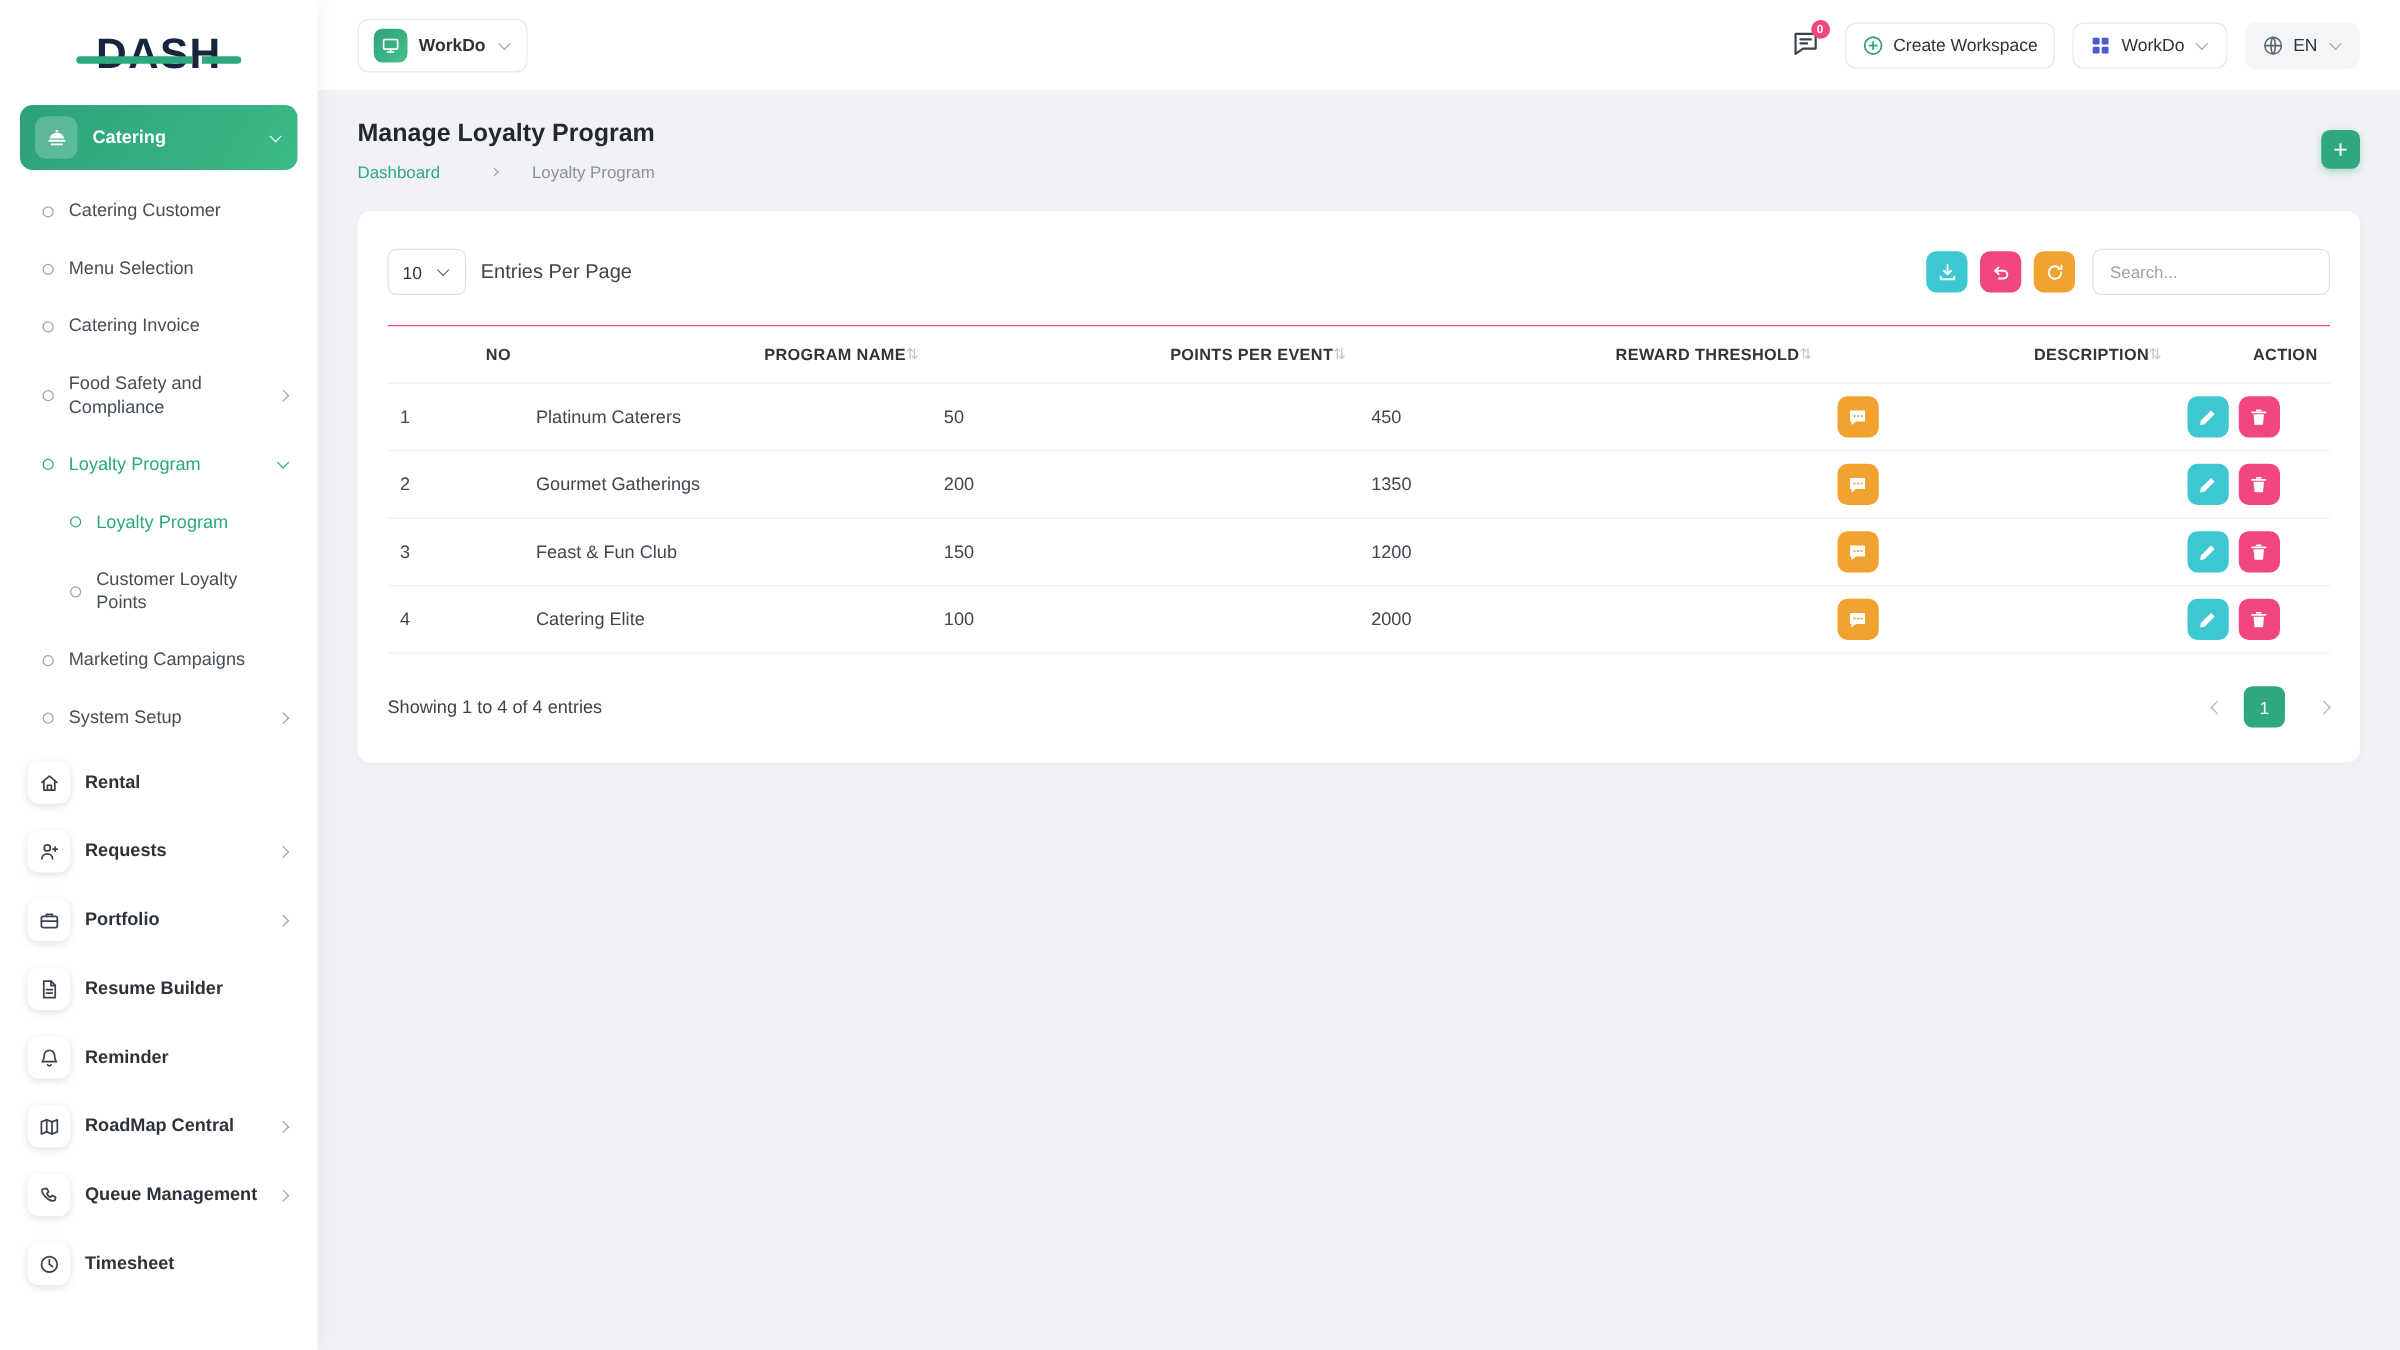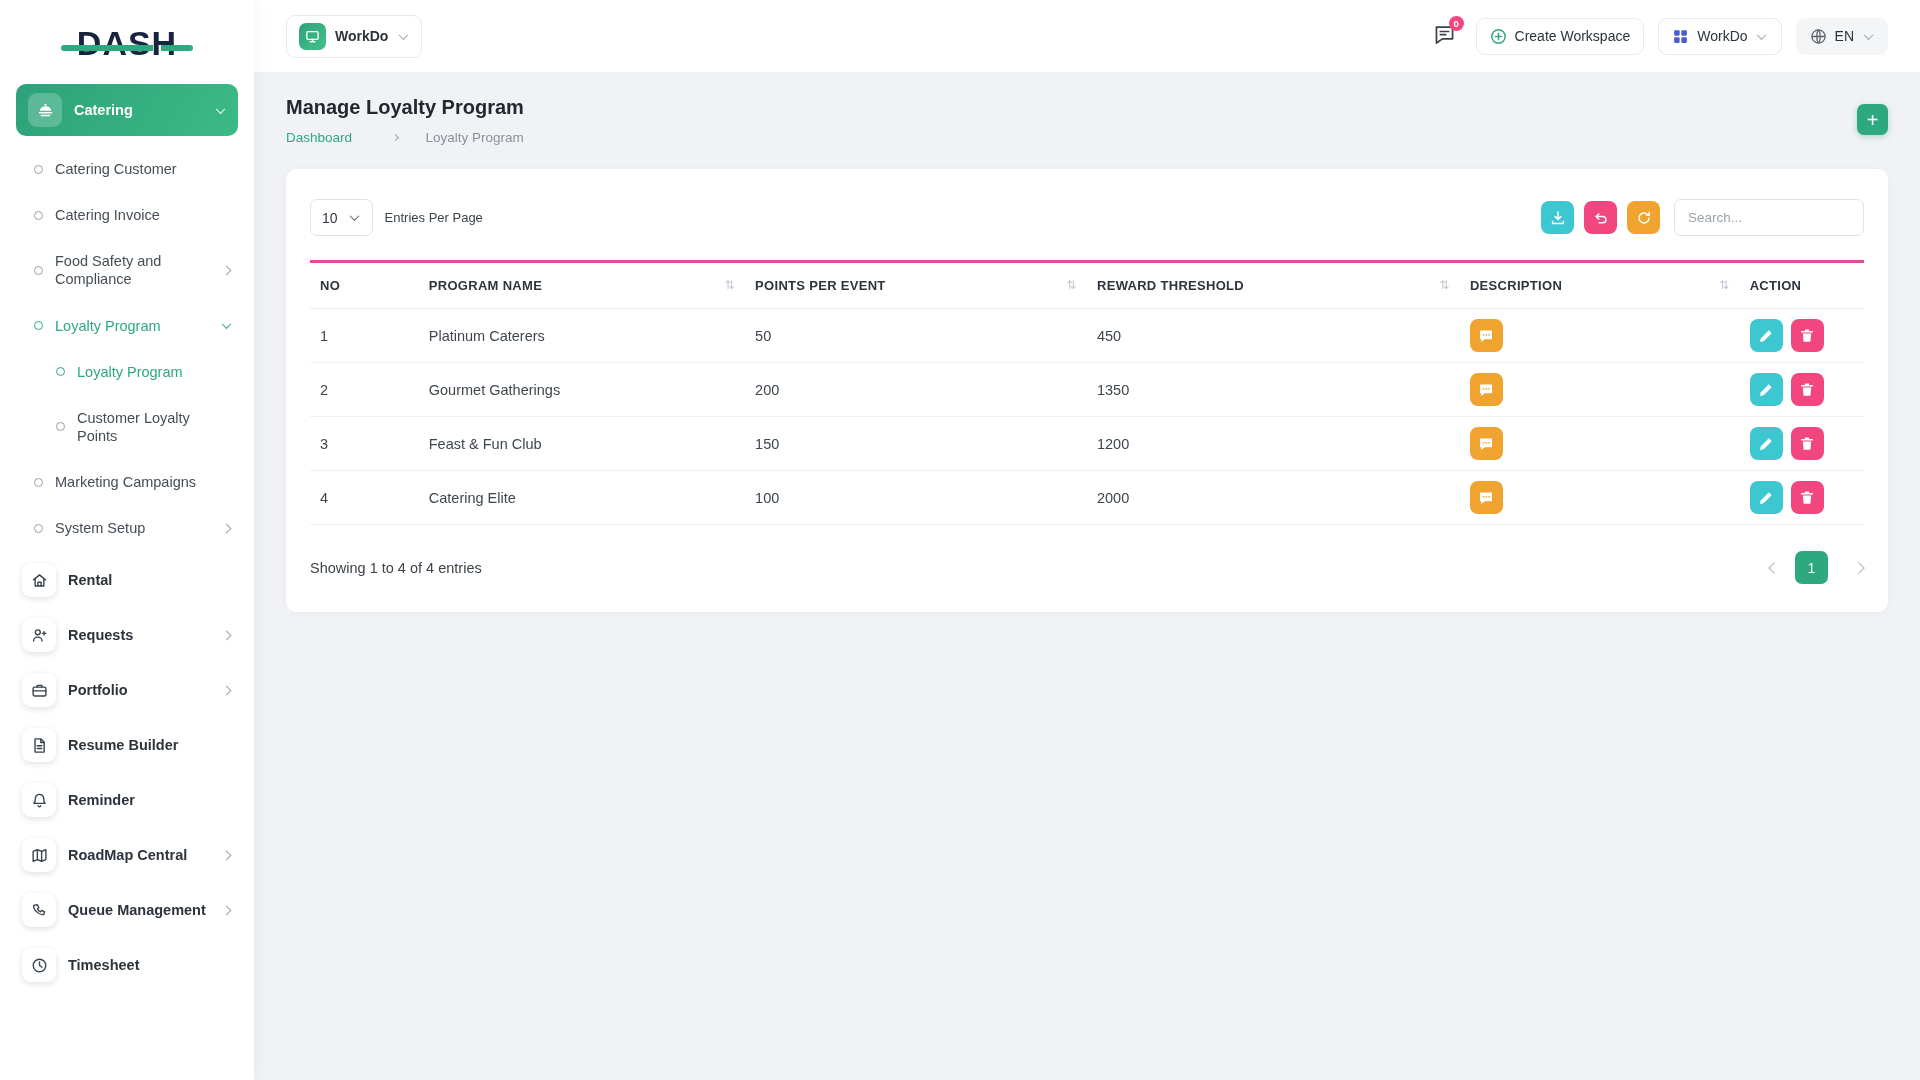--- a/index.html
+++ b/index.html
@@ -77,34 +77,34 @@
   .add-btn{margin-left:auto;margin-top:8px;width:31px;height:31px;border-radius:7px;background:var(--green);
     color:#fff;font-size:20px;font-weight:500;display:flex;align-items:center;justify-content:center;line-height:1;
     box-shadow:0 2px 6px rgba(46,168,126,.35);}
 
   
   .card{background:#fff;border-radius:10px;margin-top:24px;padding:30px 24px 28px;box-shadow:0 1px 8px rgba(20,30,45,.04);}
   .controls{display:flex;align-items:center;gap:12px;}
   .select{border:1px solid #dfe3e8;border-radius:7px;height:37px;padding:0 11px;display:flex;align-items:center;
     gap:11px;font-size:14px;color:#31373e;cursor:pointer;background:#fff;}
   .select .chev{color:#5a646e;}
-  .entries-label{font-size:13px;color:#3c434b;}
+  .entries-label{font-size:16px;color:#3c434b;}
   .controls-right{margin-left:auto;display:flex;align-items:center;gap:10px;}
   .icon-btn{width:33px;height:33px;border-radius:8px;display:flex;align-items:center;justify-content:center;color:#fff;}
   .icon-btn svg{width:16px;height:16px;display:block;}
   .icon-btn.cyan{background:var(--cyan);}
   .icon-btn.pink{background:var(--pink);}
   .icon-btn.orange{background:var(--orange);}
   .search{height:37px;width:190px;border:1px solid #dfe3e8;border-radius:7px;padding:0 13px;font-size:13.5px;
     color:#31373e;outline:none;margin-left:4px;}
   .search::placeholder{color:#9aa3ab;}
 
   table{width:100%;border-collapse:collapse;margin-top:24px;}
-  th{font-size:13px;font-weight:700;text-transform:uppercase;letter-spacing:.3px;color:#2f353c;text-align:left;
-    padding:15px 10px;border-top:3px solid #ec4899;border-bottom:1px solid #eceff2;}
+  th{font-size:13px;font-weight:700;text-transform:uppercase;letter-spacing:.3px;color:#2f353c;text-align:right;
+    padding:15px 10px;border-top:1px solid #ec4899;border-bottom:1px solid #eceff2;}
   th .sort{float:right;color:#c0c7ce;font-size:12px;font-weight:400;cursor:pointer;}
   td{padding:10px 10px;border-bottom:1px solid #eef1f4;font-size:14.5px;color:#3f464e;height:53px;}
   .col-no{width:7%;} .col-name{width:21%;} .col-points{width:22%;} .col-reward{width:24%;}
   .col-desc{width:18%;} .col-action{width:8%;}
   .actions{display:flex;gap:8px;}
 
   .table-footer{display:flex;align-items:center;margin-top:26px;font-size:14.5px;color:#3c434b;}
   .pager{margin-left:auto;display:flex;align-items:center;gap:16px;}
   .pg-arrow{color:#aeb6bd;display:flex;align-items:center;justify-content:center;width:20px;height:20px;}
   .pg-arrow .chev{width:11px;height:11px;color:#aeb6bd;}
@@ -131,20 +131,24 @@
           </svg>
         </span>
         <span class="side-label">Catering</span>
         <span class="chev down">
           <i></i>
         </span>
       </div>
       <div class="side-item sub">
         <span class="dot"></span>
         <span class="side-label">Catering Customer</span>
+      </div>
+      <div class="side-item sub">
+        <span class="dot"></span>
+        <span class="side-label">Menu Selection</span>
       </div>
       <div class="side-item sub">
         <span class="dot"></span>
         <span class="side-label">Catering Invoice</span>
       </div>
       <div class="side-item sub">
         <span class="dot"></span>
         <span class="side-label">Food Safety and Compliance</span>
         <span class="chev right">
           <i></i>

